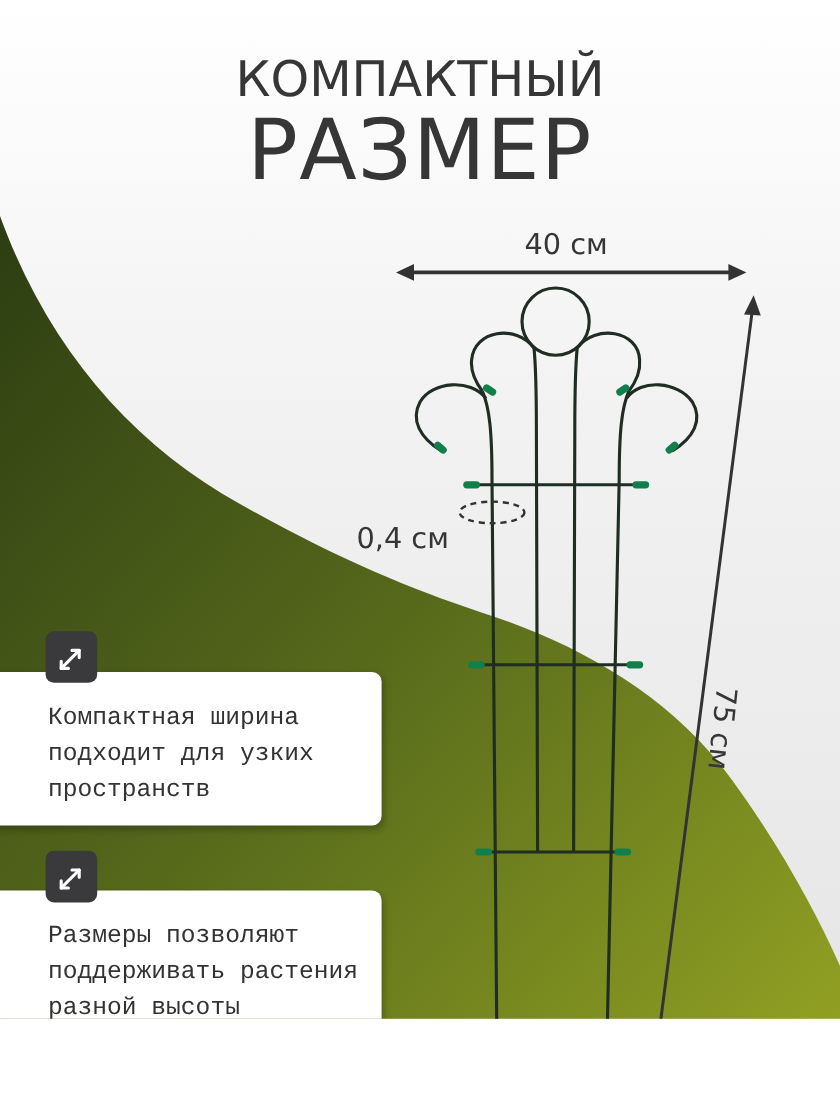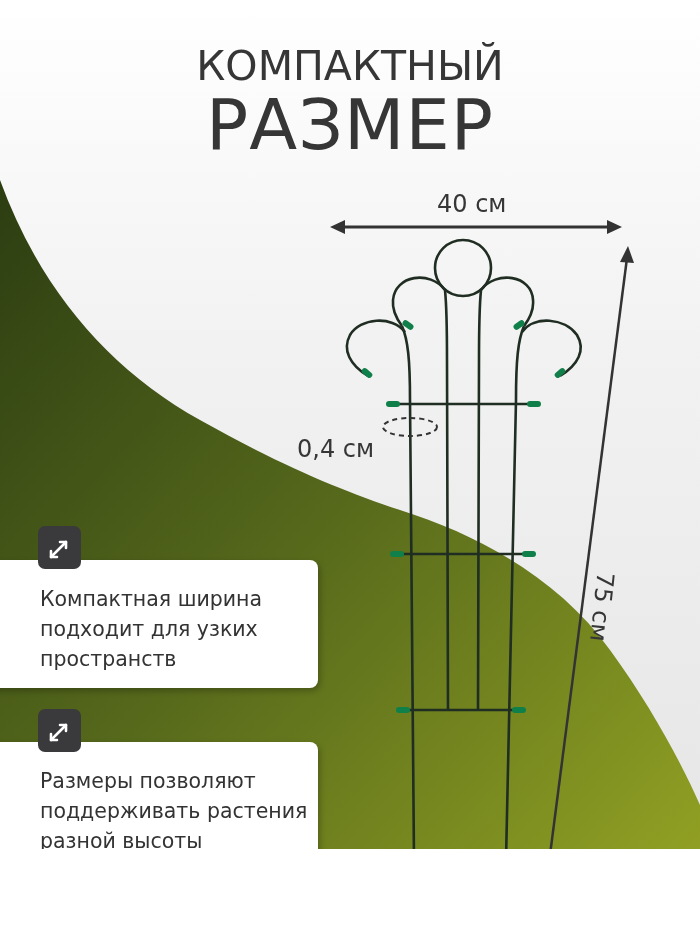--- a/index.html
+++ b/index.html
@@ -11,21 +11,21 @@
   .title-1 { top: 42px; font-size: 41px; letter-spacing: 0px; font-weight: 400; }
   .title-2 { top: 84px; font-size: 70px; letter-spacing: 1px; font-weight: 400; }
   .dim-label { position: absolute; color: #363636; font-size: 24px; white-space: nowrap; }
   .dim-width { left: 437px; top: 190px; }
   .dim-wire { left: 297px; top: 435px; }
   .dim-height { left: 567px; top: 593px; transform: rotate(96deg); transform-origin: center; }
   .card { position: absolute; left: -12px; width: 330px; background: #ffffff; border-radius: 8px;
     box-shadow: 2px 3px 6px rgba(0,0,0,0.25); }
   .card-1 { top: 560px; height: 128px; }
   .card-2 { top: 742px; height: 130px; }
-  .card-text { position: absolute; left: 52px; top: 24px; font-size: 20.5px; line-height: 30px; color: #333; width: 270px; }
+  .card-text { position: absolute; left: 52px; top: 24px; font-size: 20.5px; line-height: 30px; color: #333; width: 270px; font-family: Liberation Mono, monospace; }
   .badge { position: absolute; left: 38px; width: 43px; height: 43px; border-radius: 7px;
     background: #3a3a3c; display: flex; align-items: center; justify-content: center; }
   .badge-1 { top: 526px; }
   .badge-2 { top: 709px; }
 </style>
 </head>
 <body>
 
 <div class="page">
 

